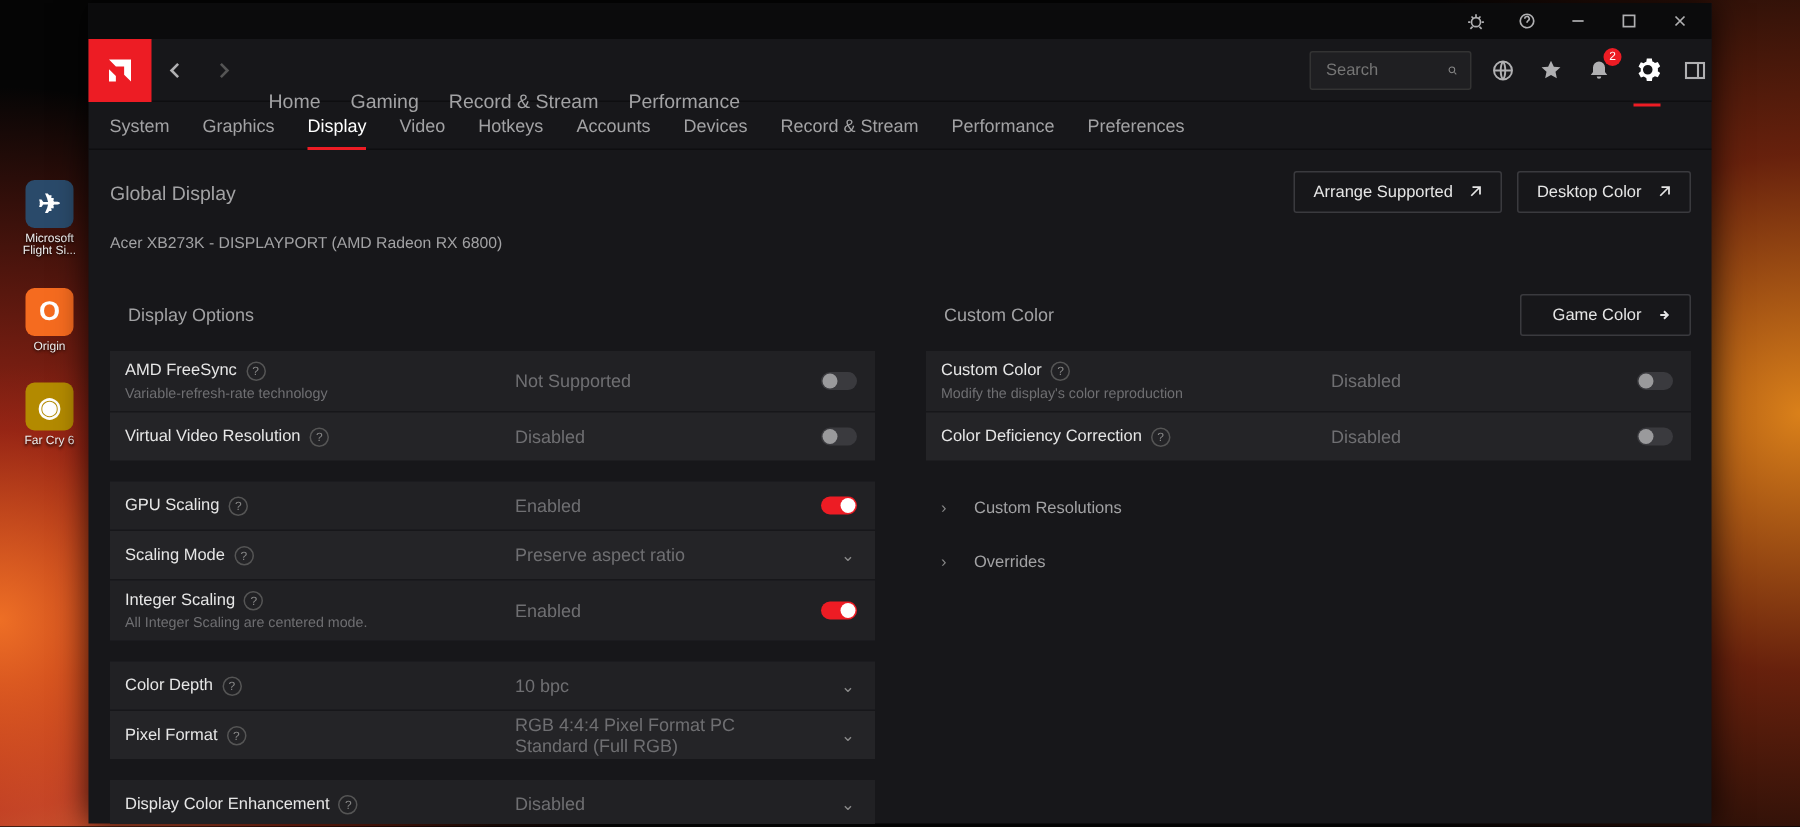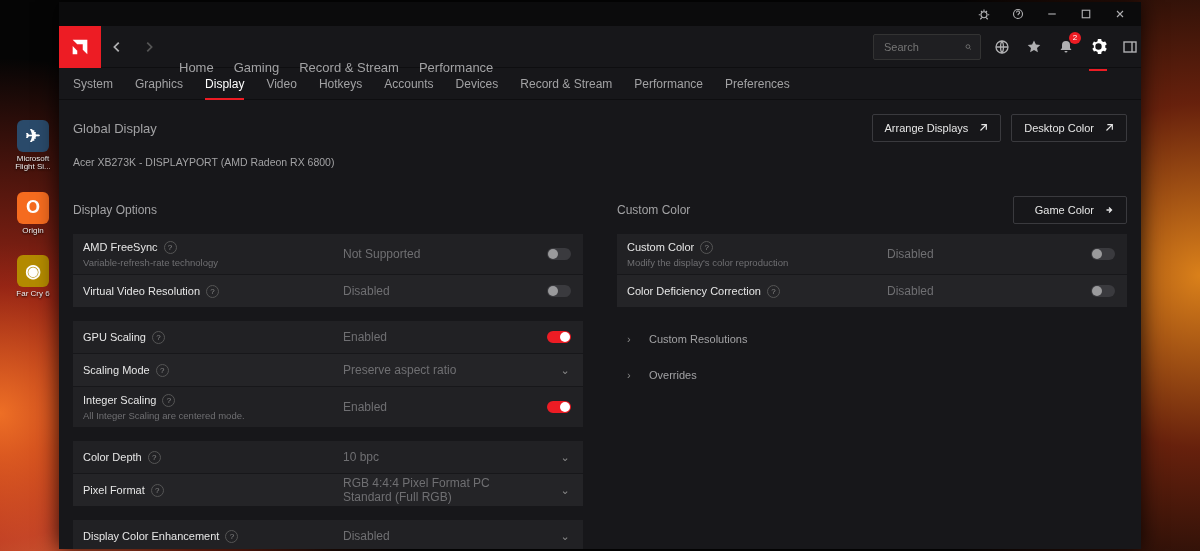--- a/index.html
+++ b/index.html
@@ -69,21 +69,21 @@
   .section-head h2 { font-size:13px; font-weight:400; color:var(--text-secondary); margin:0; }
   .head-right { margin-left:auto; display:flex; gap:10px; }
   .pillbtn { border:1px solid #3a3a3e; background:none; color:var(--text-primary); font-size:11px; height:28px; padding:0 12px; display:flex; align-items:center; gap:10px; cursor:pointer; border-radius:2px;}
   .pillbtn svg { width:10px; height:10px; }
 
   .monitor-line { font-size:10.5px; color:var(--text-secondary); margin-bottom:28px; }
 
   .columns { display:flex; gap:34px; }
   .col { flex:1 1 0; min-width:0; }
   .col-head { display:flex; align-items:center; margin-bottom:10px; height:28px;}
-  .col-head h3 { font-size:12px; font-weight:400; color:var(--text-secondary); margin:0;}
+  .col-head h3 { font-size:12px; font-weight:400; color:var(--text-secondary); margin:12px;}
   .col-head .pillbtn { margin-left:auto;padding-left:21px; }
 
   .group { display:flex; flex-direction:column; gap:1px; margin-bottom:14px; }
   .row { display:flex; background:var(--bg-row); min-height:32px; align-items:center; font-size:11px; }
   .row.alt { background:var(--bg-row-alt); }
   .row .label { width:260px; flex-shrink:0; padding:6px 10px; display:flex; flex-direction:column; justify-content:center; gap:3px;}
   .row .label .title { display:flex; align-items:center; gap:6px; color:var(--text-primary); }
   .row .label .sub { font-size:9.5px; color:var(--text-dim); }
   .row .value { flex:1; padding:0 10px; color:var(--text-dim); font-size:12px;}
   .row .ctrl { width:48px; padding-right:12px; display:flex; justify-content:flex-end; align-items:center; }
@@ -229,21 +229,21 @@
     <div class="subtab">Performance</div>
     <div class="subtab">Preferences</div>
   </div>
 
   <div class="content">
 
     <div class="section-head">
       <h2>Global Display</h2>
       <div class="head-right">
         <button class="pillbtn">
-          <span>Arrange Displays</span>
+          <span>Arrange Supported</span>
           <svg viewBox="0 0 12 12" fill="none" stroke="currentColor" stroke-width="1.4">
               <path d="M4 2h6v6M10 2 3 9"></path>
             </svg>
         </button>
         <button class="pillbtn">
           <span>Desktop Color</span>
           <svg viewBox="0 0 12 12" fill="none" stroke="currentColor" stroke-width="1.4">
               <path d="M4 2h6v6M10 2 3 9"></path>
             </svg>
         </button>

